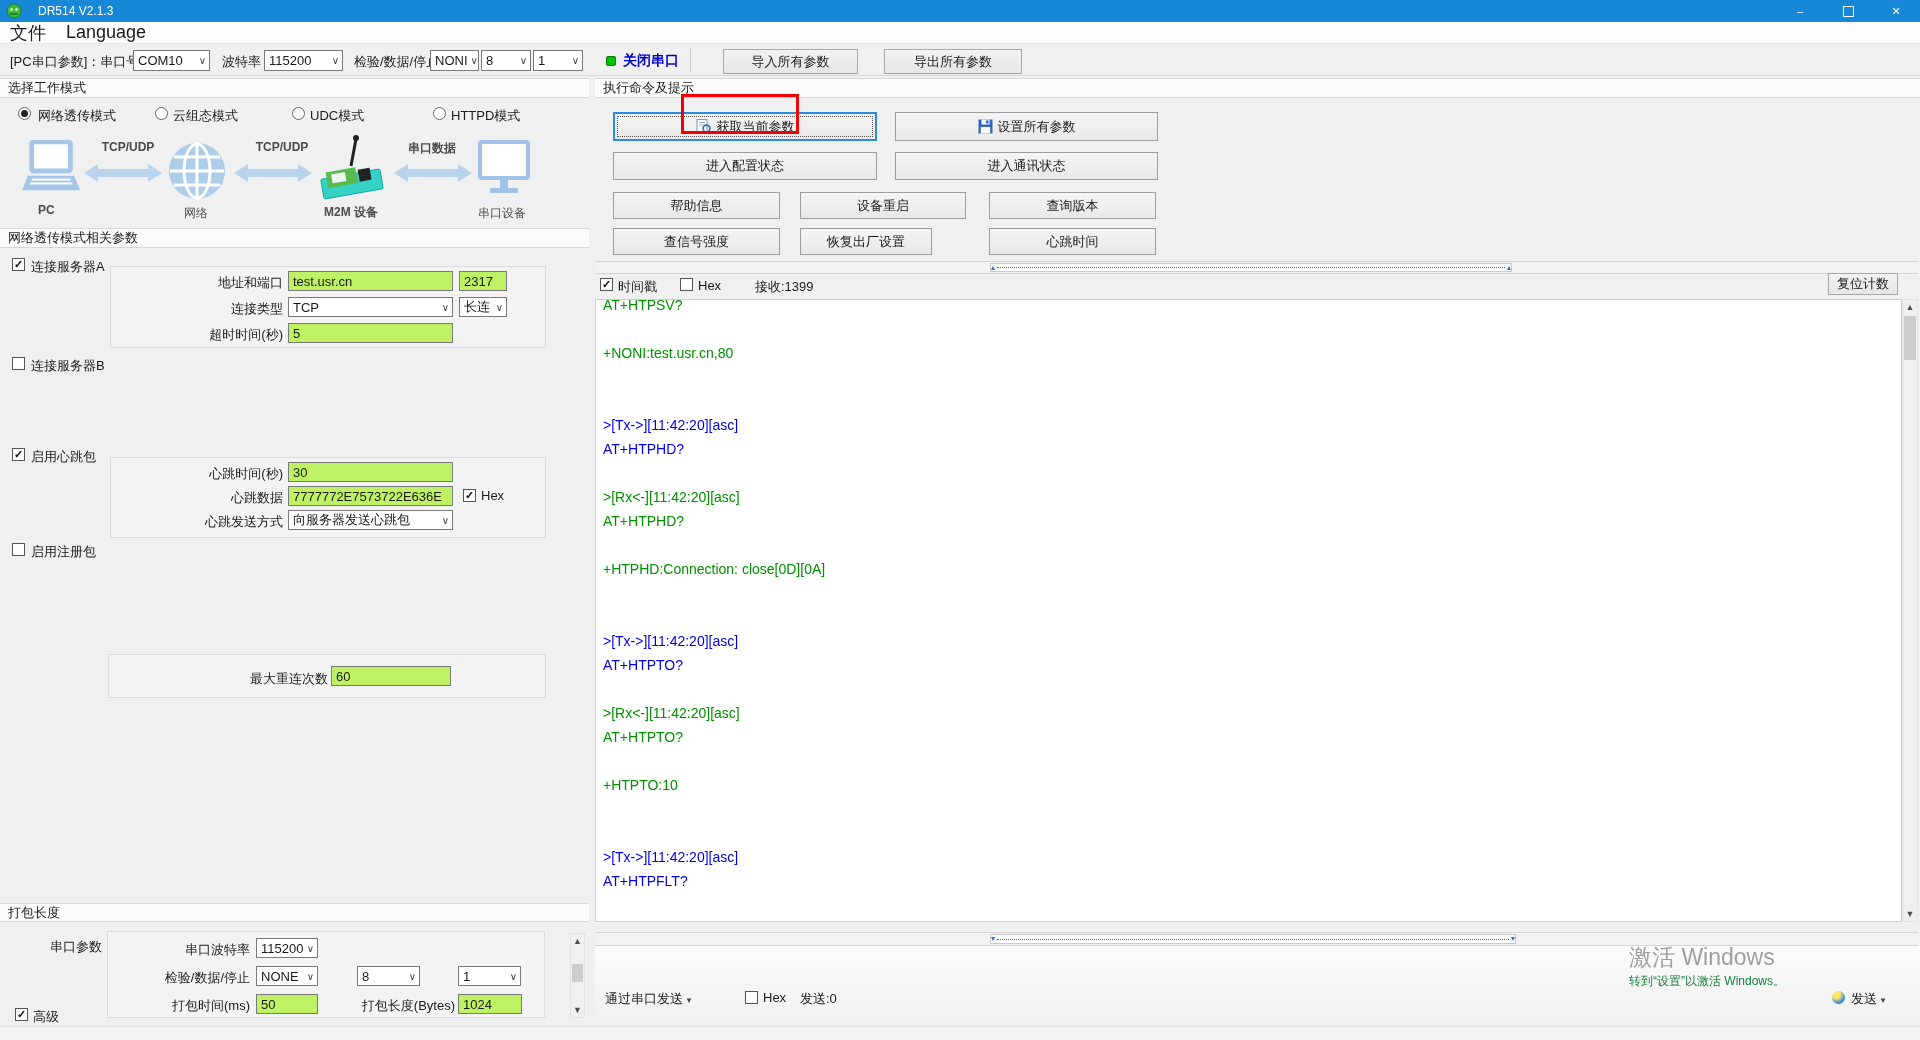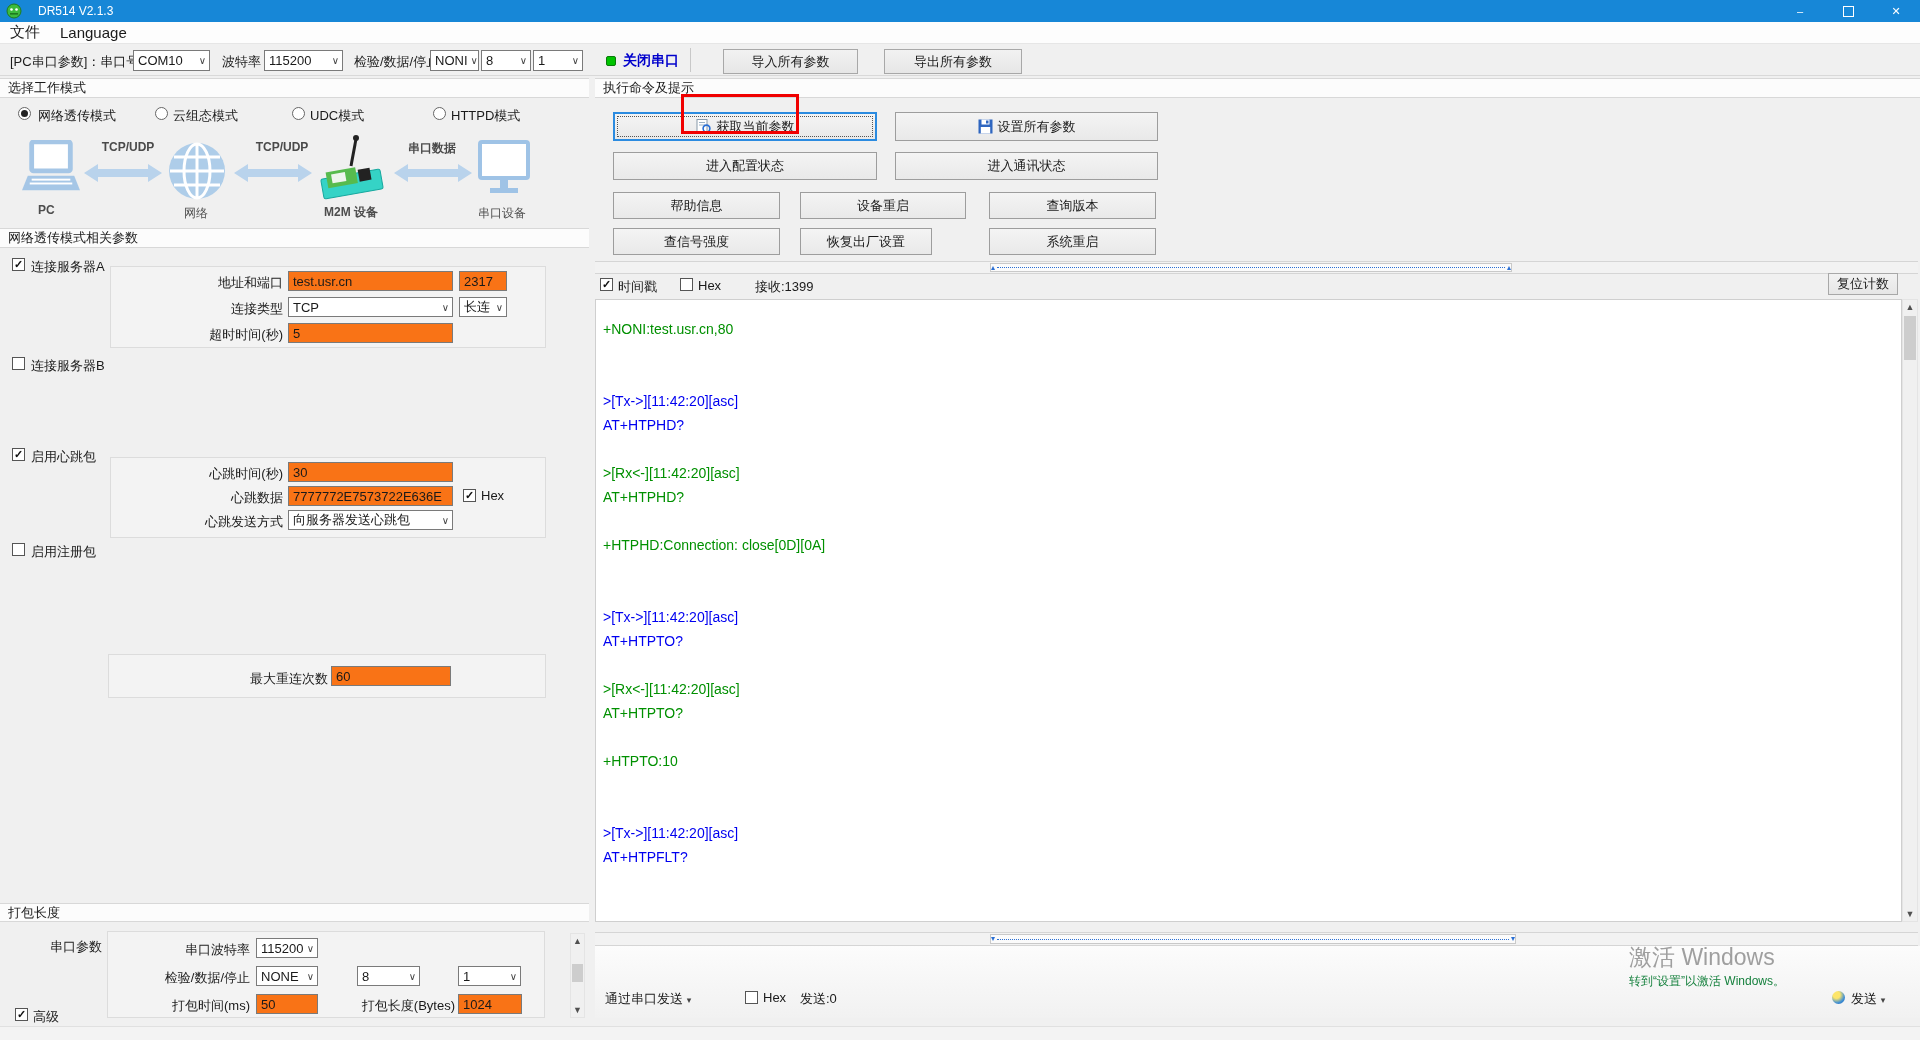--- a/index.html
+++ b/index.html
@@ -8,25 +8,25 @@
   .a{position:absolute;box-sizing:border-box;}
   .lbl{white-space:nowrap;font-size:13px;color:#1a1a1a;}
   .rlbl{text-align:right;}
   
   .titlebar{left:0;top:0;width:1920px;height:22px;background:#1787d7;color:#fff;display:flex;align-items:center;}
   .title-text{font-size:12px;margin-left:8px;}
   .wbtn{width:48px;height:22px;display:flex;align-items:center;justify-content:center;color:#fff;font-size:11px;}
   .maxbox{width:9px;height:9px;border:1px solid #fff;display:block;}
   
   .menubar{left:0;top:22px;width:1920px;height:22px;background:#fdfdfd;border-bottom:1px solid #e6e6e6;display:flex;align-items:center;}
-  .menu-item{padding:0 10px;font-size:15px;}
+  .menu-item{padding:0 10px;font-size:18px;}
   
   .toolbar{left:0;top:44px;width:1920px;height:32px;background:#f0f0f0;border-bottom:1px solid #d9d9d9;}
   
-  .tb{background:#f97316;border:1px solid #7a7a7a;display:flex;align-items:center;padding:0 4px;font-size:13px;overflow:hidden;white-space:nowrap;}
+  .tb{background:#bef264;border:1px solid #7a7a7a;display:flex;align-items:center;padding:0 4px;font-size:13px;overflow:hidden;white-space:nowrap;}
   .dd{background:#fff;border:1px solid #7a7a7a;display:flex;align-items:center;justify-content:space-between;padding:0 3px 0 4px;font-size:13px;overflow:hidden;white-space:nowrap;}
   .chev{color:#444;font-size:10px;margin-left:3px;flex:0 0 auto;}
   .btn{background:linear-gradient(#f4f4f4,#e9e9e9);border:1px solid #9d9d9d;display:flex;align-items:center;justify-content:center;font-size:13px;color:#1a1a1a;white-space:nowrap;}
   .btn.small{background:linear-gradient(#f2f2f2,#e6e6e6);border:1px solid #a8a8a8;}
   .btn.focused{border:2px solid #2b8be0;outline:1px dotted #555;outline-offset:-5px;}
   .band{background:#fcfcfc;border-top:1px solid #d8d8d8;border-bottom:1px solid #d8d8d8;display:flex;align-items:center;padding-left:8px;font-size:13px;}
   .gbox{background:#f3f3f3;border:1px solid #dcdcdc;}
   .cb{width:13px;height:13px;background:#fff;border:1px solid #555;font-size:11px;line-height:11px;text-align:center;color:#111;}
   .cb.checked::after{content:"✓";font-weight:bold;}
   .radio{width:13px;height:13px;border:1px solid #666;border-radius:50%;background:#fff;}
@@ -309,21 +309,21 @@
     <span>查询版本</span>
   </div>
 
 <div class="a btn" style="left:613px;top:228px;width:167px;height:27px">
     <span>查信号强度</span>
   </div>
 <div class="a btn" style="left:800px;top:228px;width:132px;height:27px">
     <span>恢复出厂设置</span>
   </div>
 <div class="a btn" style="left:989px;top:228px;width:167px;height:27px">
-    <span>系统重启</span>
+    <span>心跳时间</span>
   </div>
 
 <div class="a hsb" style="left:595px;top:261px;width:1323px;height:13px">
   <div class="thumb" style="left:395px;width:520px">
     <span class="tri">▴</span>
       <div class="dots"></div>
       <span class="tri">▴</span>
   </div>
 </div>
 
@@ -331,20 +331,21 @@
 <span class="a lbl" style="left:618px;top:278px">时间戳</span>
 <div class="a cb" style="left:680px;top:278px"></div>
 <span class="a lbl" style="left:698px;top:278px">Hex</span>
 <span class="a lbl" style="left:755px;top:278px">接收:1399</span>
 <div class="a btn small" style="left:1828px;top:273px;width:70px;height:22px">
     <span>复位计数</span>
   </div>
 
 <div class="a log" style="left:595px;top:299px;width:1307px;height:623px">
   <div id="log-inner" style="margin-top:-7px">
+      <div class="green">AT+HTPSV?</div>
       <div>&nbsp;</div>
       <div class="green">+NONI:test.usr.cn,80</div>
       <div>&nbsp;</div>
       <div>&nbsp;</div>
       <div class="blue">&gt;[Tx-&gt;][11:42:20][asc]</div>
       <div class="blue">AT+HTPHD?</div>
       <div>&nbsp;</div>
       <div class="green">&gt;[Rx&lt;-][11:42:20][asc]</div>
       <div class="green">AT+HTPHD?</div>
       <div>&nbsp;</div>

